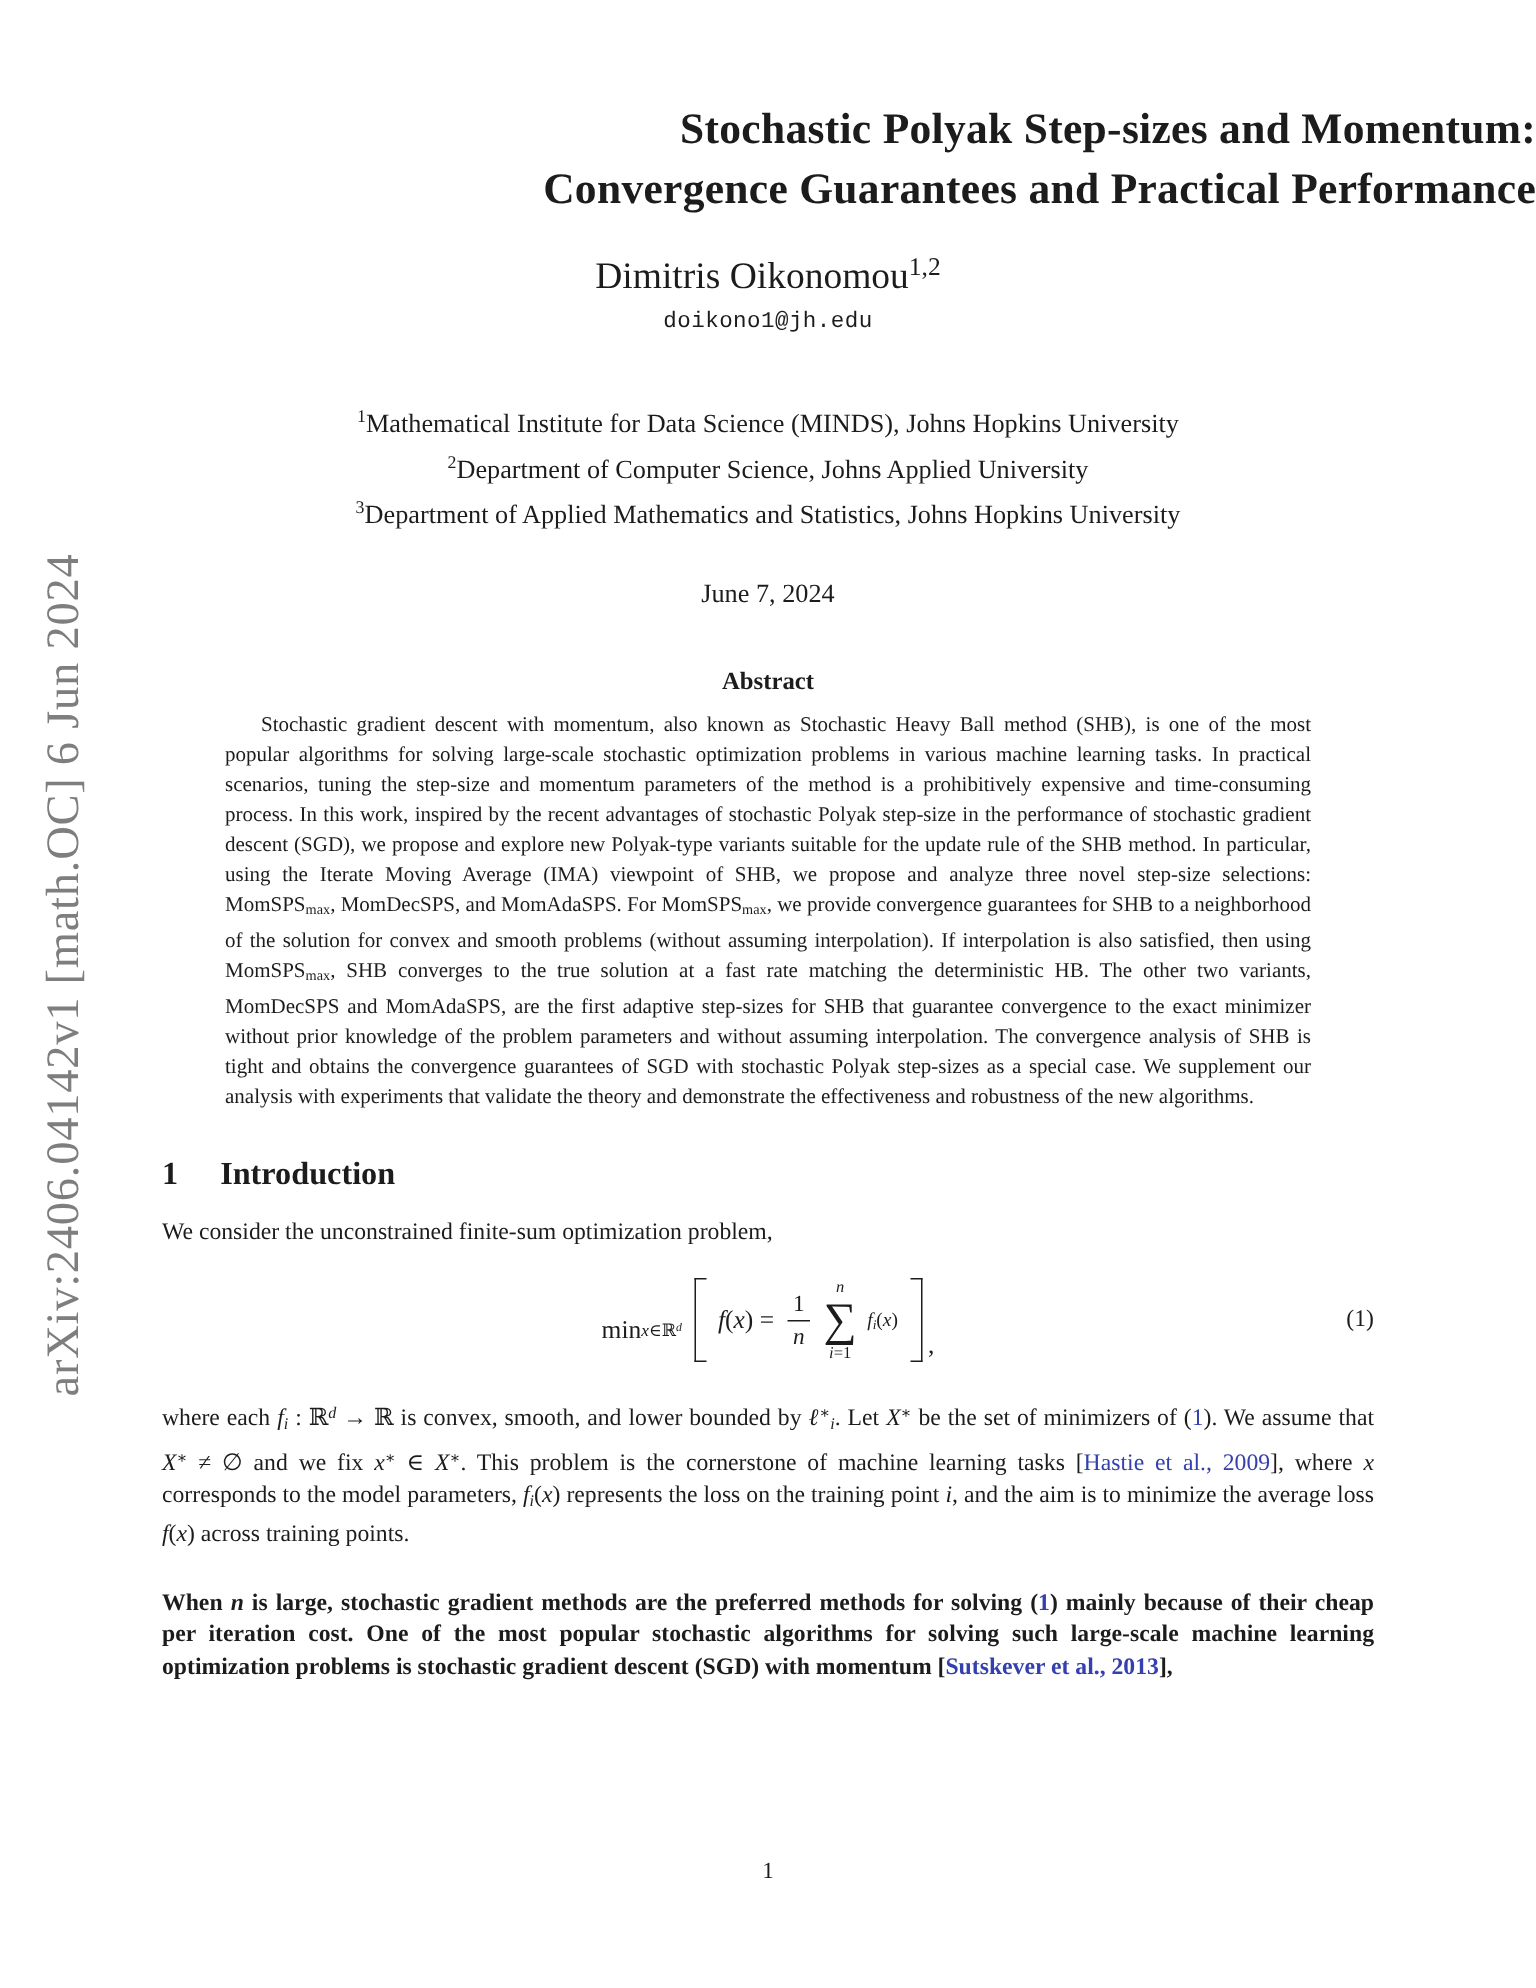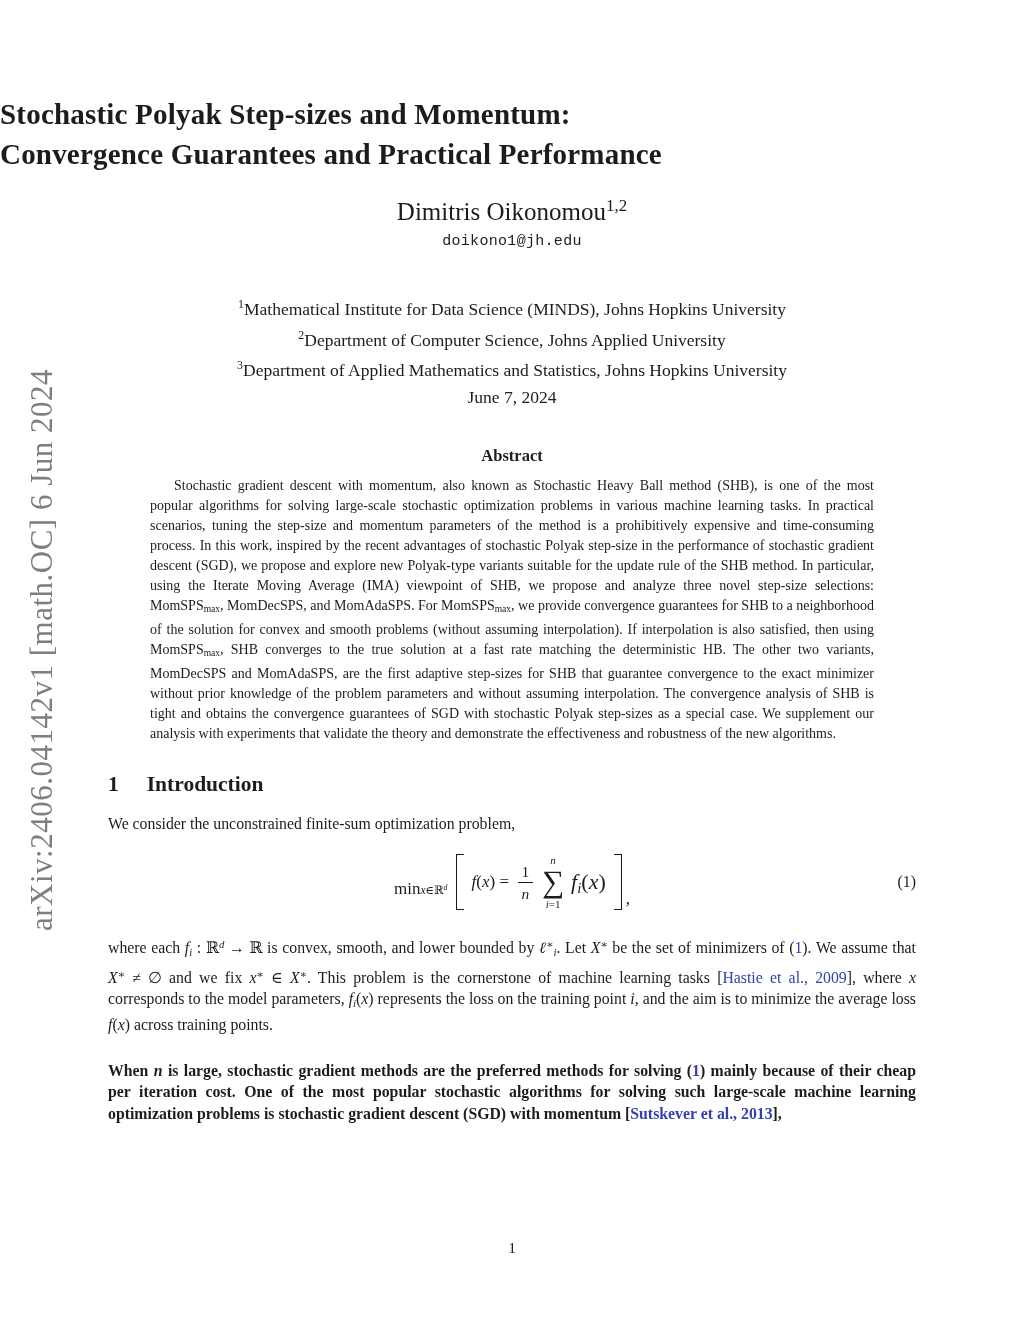--- a/index.html
+++ b/index.html
@@ -15,40 +15,40 @@
   .watermark{
     position:absolute;top:650px;left:42px;
     transform:translate(-50%,-50%) rotate(-90deg);
     white-space:nowrap;
     color:#7e7e7e;
     font-size:31px;
     letter-spacing:0.5px;
   }
   
   .title{
-    padding-top:94px;
-    text-align:left;
+    padding-top:66px;
+    text-align:right;
     font-weight:bold;
     font-size:29px;
     line-height:40px;
     letter-spacing:0.2px;
   }
   .authors{
     display:flex;justify-content:center;gap:100px;
     margin-top:22px;text-align:center;
   }
   .author-name{font-size:25px;}
   .author-name sup{font-size:68%;}
   .author-email{
     font-family:"Liberation Mono","DejaVu Sans Mono",monospace;
     font-size:15px;margin-top:7px;letter-spacing:0.3px;
   }
   .affils{margin-top:42px;text-align:center;font-size:17.5px;line-height:25.5px;}
   .affils sup{font-size:68%;}
-  .date{text-align:center;font-size:17.5px;margin-top:4px;}
+  .date{text-align:center;font-size:17.5px;margin-top:29px;}
   
   .abstract{width:724px;margin:38px auto 0 auto;}
   .abs-head{text-align:center;font-weight:bold;font-size:16.5px;}
   .abs-text{
     margin:10px 0 0 0;
     font-size:14px;line-height:19.9px;
     text-align:justify;text-indent:24px;
   }
   
   .content{width:808px;margin:0 auto;}
@@ -89,21 +89,21 @@
   .rbr{border-left:none;margin-left:8px;}
   .lhs{font-size:17px;}
   .frac{
     display:flex;flex-direction:column;align-items:center;
     margin:0 9px;font-size:15.5px;line-height:1.1;
   }
   .frac .bar{width:15px;border-top:1.4px solid #1c1c1c;margin:2px 0;}
   .sum{display:flex;flex-direction:column;align-items:center;margin-right:7px;line-height:1;}
   .sum .lim{font-size:11px;line-height:12px;}
   .sum .sym{font-size:31px;line-height:32px;}
-  .rhs{font-size:22px;}
+  .rhs{font-size:13px;}
   .trail{margin-left:4px;transform:translateY(17px);}
   .eq-label{
     position:absolute;right:0;top:50%;transform:translateY(-50%);
     font-size:15.8px;
   }
   .pageno{
     position:absolute;top:1239px;left:0;width:100%;
     text-align:center;font-size:15.5px;
   }
 </style>

